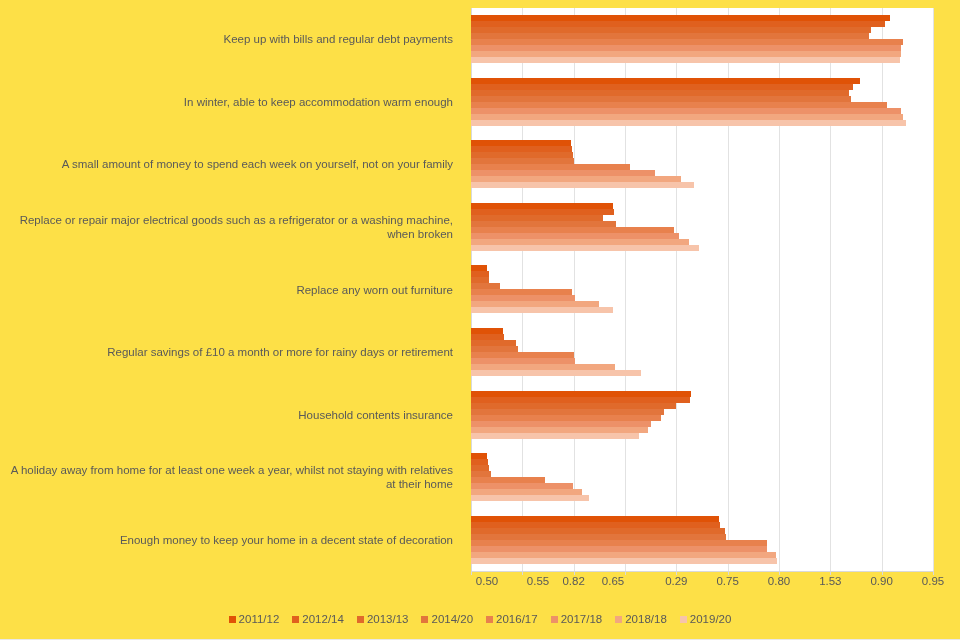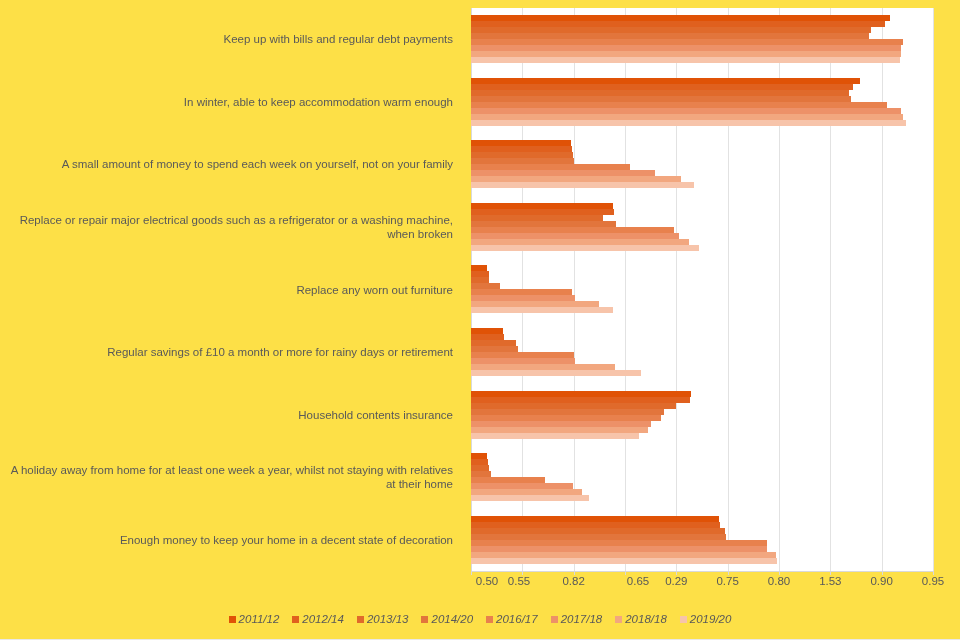--- a/index.html
+++ b/index.html
@@ -91,21 +91,20 @@
   
   #legend {
     position: absolute;
     left: 0; right: 0;
     top: 608px;
     height: 22px;
     display: flex;
     justify-content: center;
     align-items: center;
     gap: 13px;
-    font-style: italic;
   }
   .legend-item {
     display: flex;
     align-items: center;
     gap: 3px;
     white-space: nowrap;
   }
   .legend-swatch {
     width: 7px; height: 7px;
     display: inline-block;
@@ -239,25 +238,25 @@
         <div class="bar" title="2018/19 — 0.797" style="top: 43.2778px; width: 304.92px; height: 6px; background: rgb(242, 167, 127);"></div>
         <div class="bar" title="2019/20 — 0.798" style="top: 49.2778px; width: 305.947px; height: 6px; background: rgb(247, 196, 170);"></div>
       </div>
     </div>
 
   <div id="axis-line"></div>
   <div id="x-axis">
       <div class="x-tick-mark" style="left: 0px;"></div>
       <div class="x-tick" style="left: 8px; margin-left: 8px;">0.50</div>
       <div class="x-tick-mark" style="left: 51.3333px;"></div>
-      <div class="x-tick" style="left: 48px; text-align: right;">0.55</div>
+      <div class="x-tick" style="left: 67px; text-align: right;">0.55</div>
       <div class="x-tick-mark" style="left: 102.667px;"></div>
       <div class="x-tick" style="left: 102.667px;">0.82</div>
       <div class="x-tick-mark" style="left: 154px;"></div>
-      <div class="x-tick" style="left: 167px;">0.65</div>
+      <div class="x-tick" style="left: 142px;">0.65</div>
       <div class="x-tick-mark" style="left: 205.333px;"></div>
       <div class="x-tick" style="left: 205.333px;">0.29</div>
       <div class="x-tick-mark" style="left: 256.667px;"></div>
       <div class="x-tick" style="left: 256.667px; text-align: right;">0.75</div>
       <div class="x-tick-mark" style="left: 308px;"></div>
       <div class="x-tick" style="left: 308px;">0.80</div>
       <div class="x-tick-mark" style="left: 359.333px;"></div>
       <div class="x-tick" style="left: 359.333px;">1.53</div>
       <div class="x-tick-mark" style="left: 410.667px;"></div>
       <div class="x-tick" style="left: 410.667px;">0.90</div>

